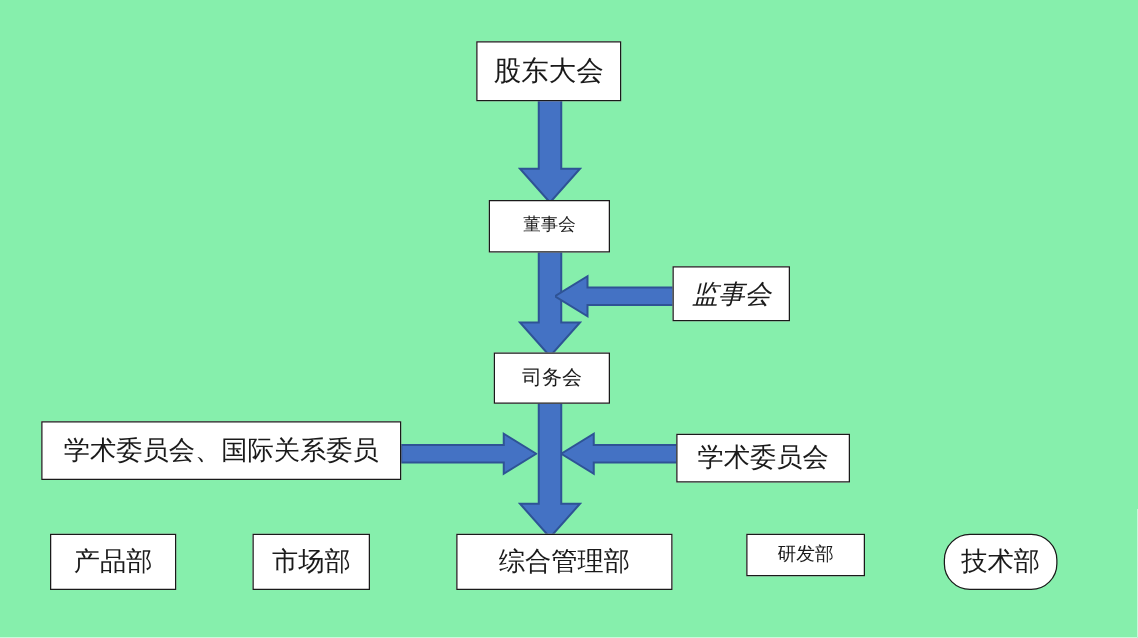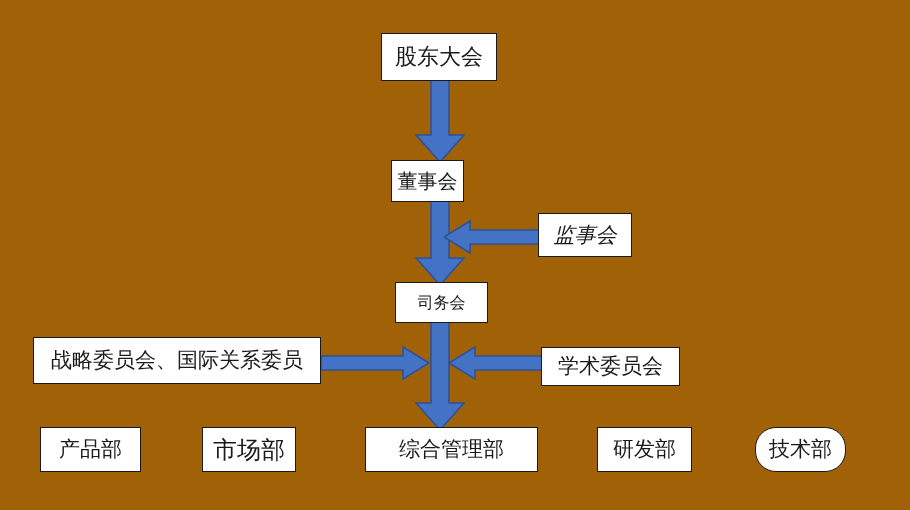--- a/index.html
+++ b/index.html
@@ -8,21 +8,21 @@
     padding: 0;
     background: #ffffff;
   }
   body {
     font-family: "Liberation Serif", "DejaVu Serif", serif;
   }
   #canvas {
     position: relative;
     width: 910px;
     height: 510px;
-    background: #a16207;
+    background: #86efac;
     overflow: hidden;
   }
   .node {
     position: absolute;
     box-sizing: border-box;
     border: 1px solid #1a1a1a;
     background: #ffffff;
     display: flex;
     align-items: center;
     justify-content: center;
@@ -30,29 +30,29 @@
     white-space: nowrap;
     overflow: hidden;
     z-index: 5;
   }
   .node span {
     display: block;
     line-height: 1;
   }
   
   #n-shareholders { left: 381px; top: 33px;  width: 116px; height: 48px; font-size: 22px; }
-  #n-board        { left: 391px; top: 160px; width: 73px;  height: 42px; font-size: 20px; }
+  #n-board        { left: 391px; top: 160px; width: 97px;  height: 42px; font-size: 14px; }
   #n-supervisors  { left: 538px; top: 213px; width: 94px;  height: 44px; font-size: 21px; font-style: italic; }
   #n-exec         { left: 395px; top: 282px; width: 93px;  height: 41px; font-size: 16px; }
   #n-strategy     { left: 33px;  top: 337px; width: 288px; height: 47px; font-size: 21px; }
   #n-academic     { left: 541px; top: 347px; width: 139px; height: 39px; font-size: 21px; text-align: center; }
   #n-product      { left: 40px;  top: 427px; width: 101px; height: 45px; font-size: 21px; }
-  #n-market       { left: 202px; top: 427px; width: 94px;  height: 45px; font-size: 24px; }
+  #n-market       { left: 202px; top: 427px; width: 94px;  height: 45px; font-size: 21px; }
   #n-general      { left: 365px; top: 427px; width: 173px; height: 45px; font-size: 21px; }
-  #n-rd           { left: 597px; top: 427px; width: 95px;  height: 45px; font-size: 21px; }
+  #n-rd           { left: 597px; top: 427px; width: 95px;  height: 34px; font-size: 15px; }
   #n-tech         { left: 755px; top: 427px; width: 91px;  height: 45px; font-size: 21px; border-radius: 21px; }
 
   .arrow {
     position: absolute;
     z-index: 2;
   }
   .arrow svg { display: block; }
 </style>
 </head>
 <body>
@@ -105,21 +105,21 @@
 
   <div class="node" id="n-supervisors">
     <span>监事会</span>
   </div>
 
   <div class="node" id="n-exec">
     <span>司务会</span>
   </div>
 
   <div class="node" id="n-strategy">
-    <span>战略委员会、国际关系委员</span>
+    <span>学术委员会、国际关系委员</span>
   </div>
 
   <div class="node" id="n-academic">
     <span>学术委员会</span>
   </div>
 
   <div class="node" id="n-product">
     <span>产品部</span>
   </div>
 

